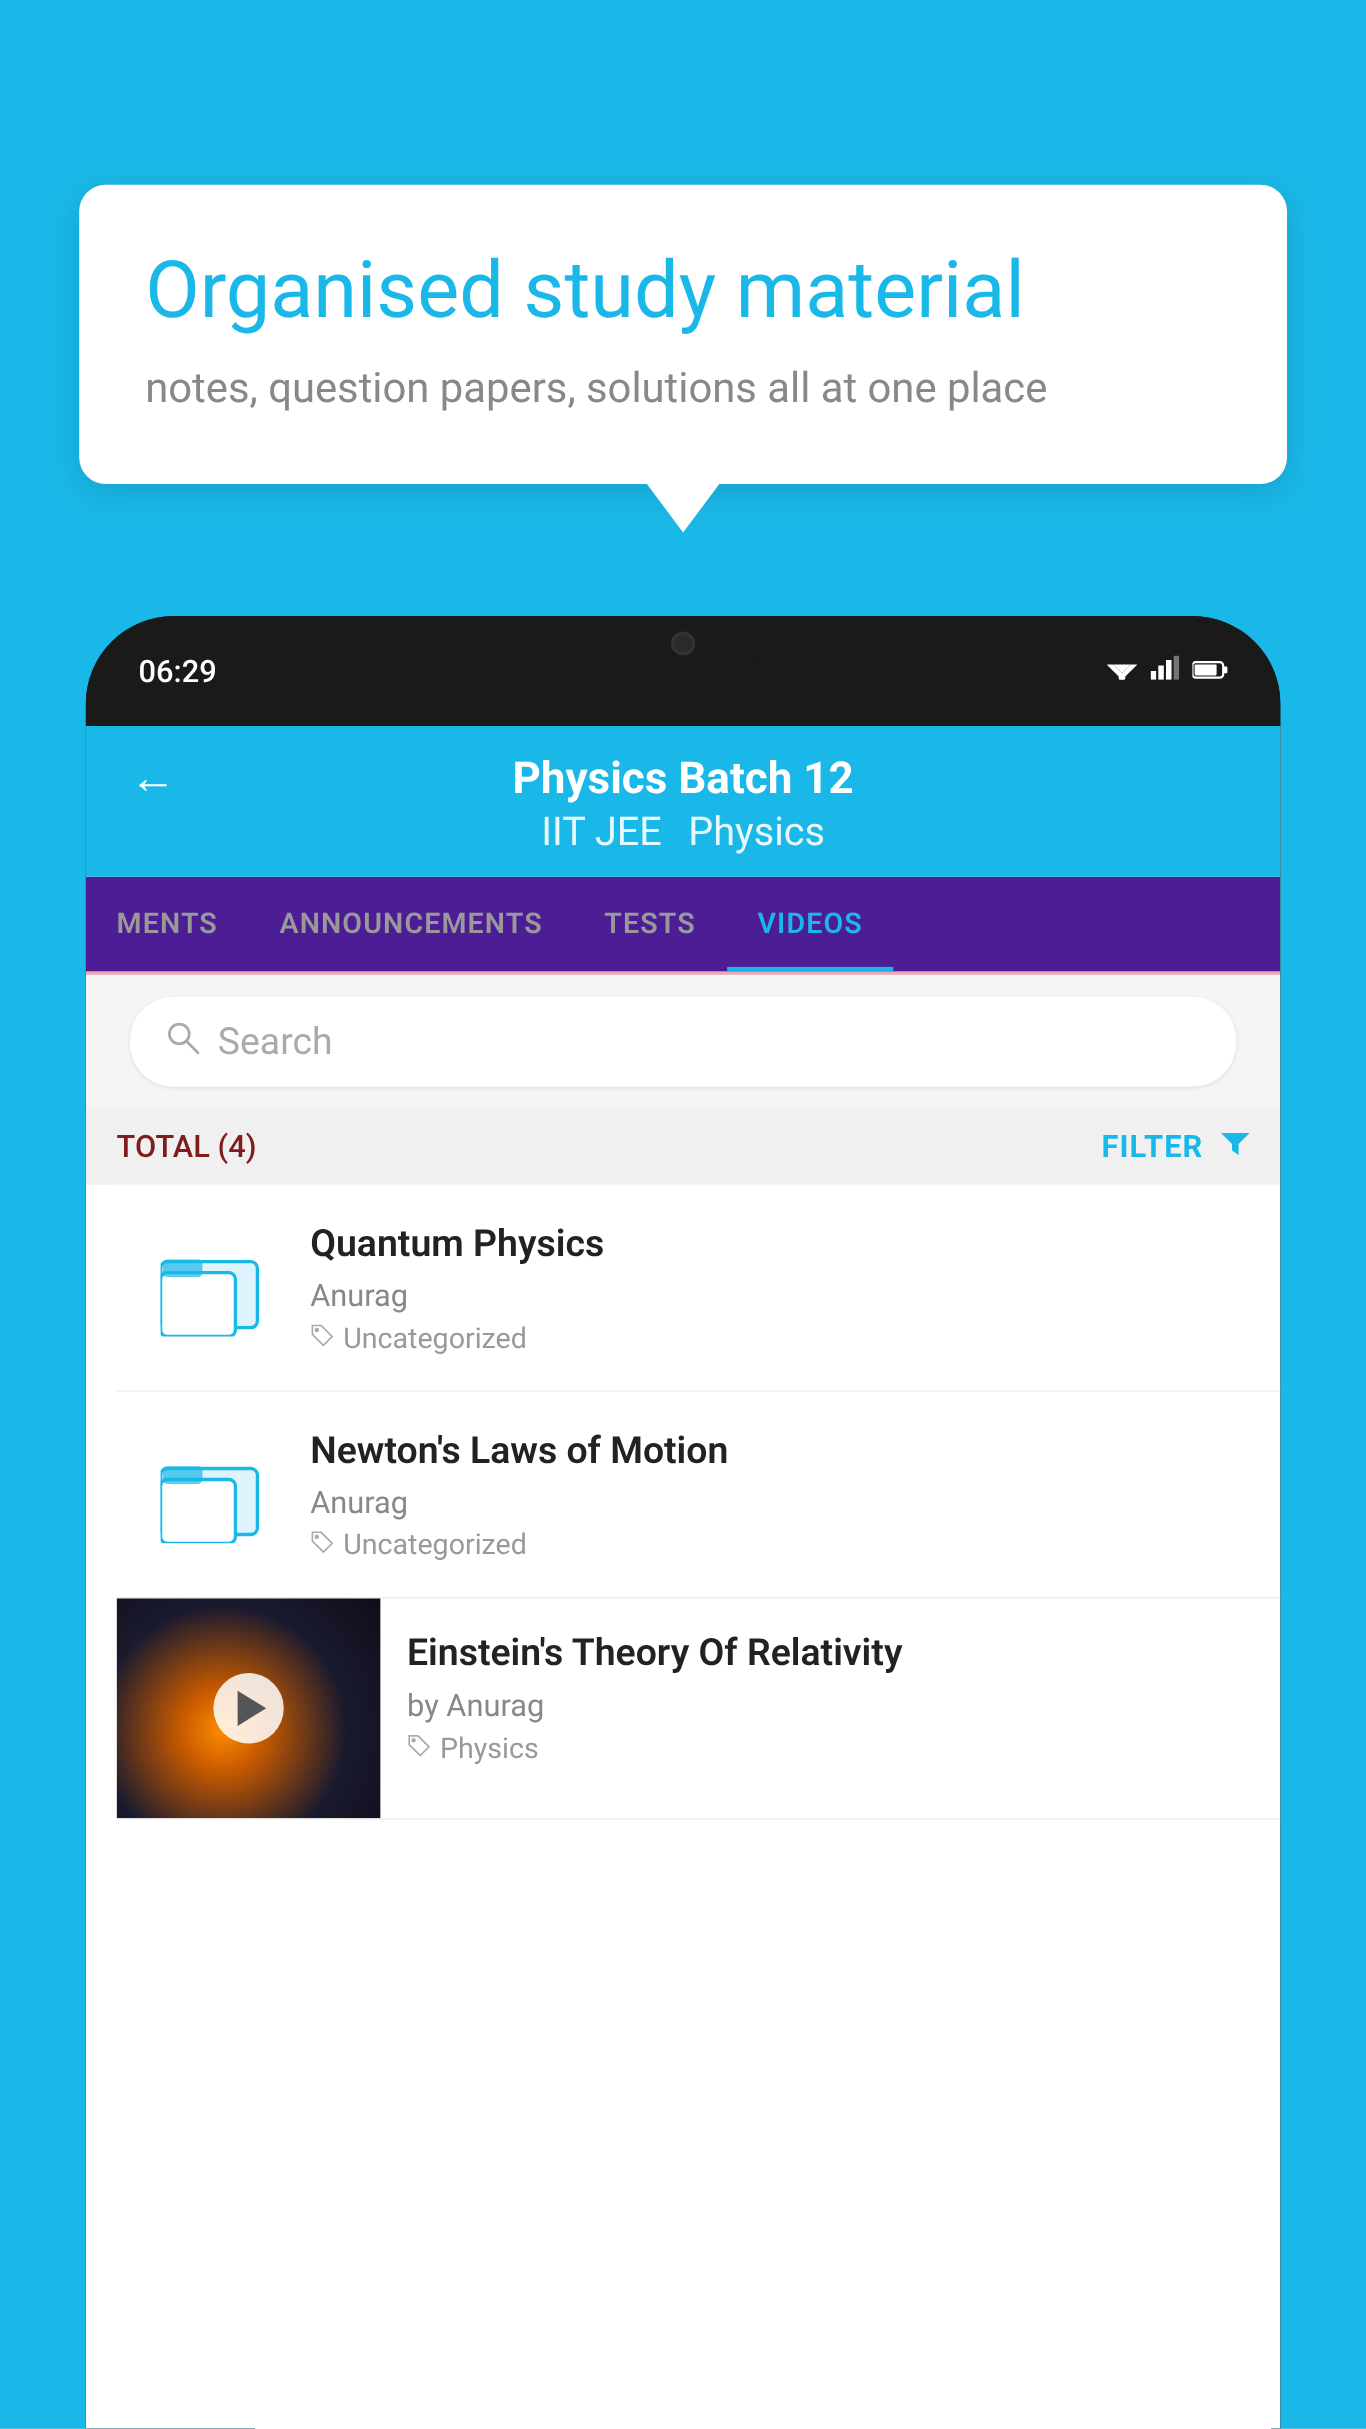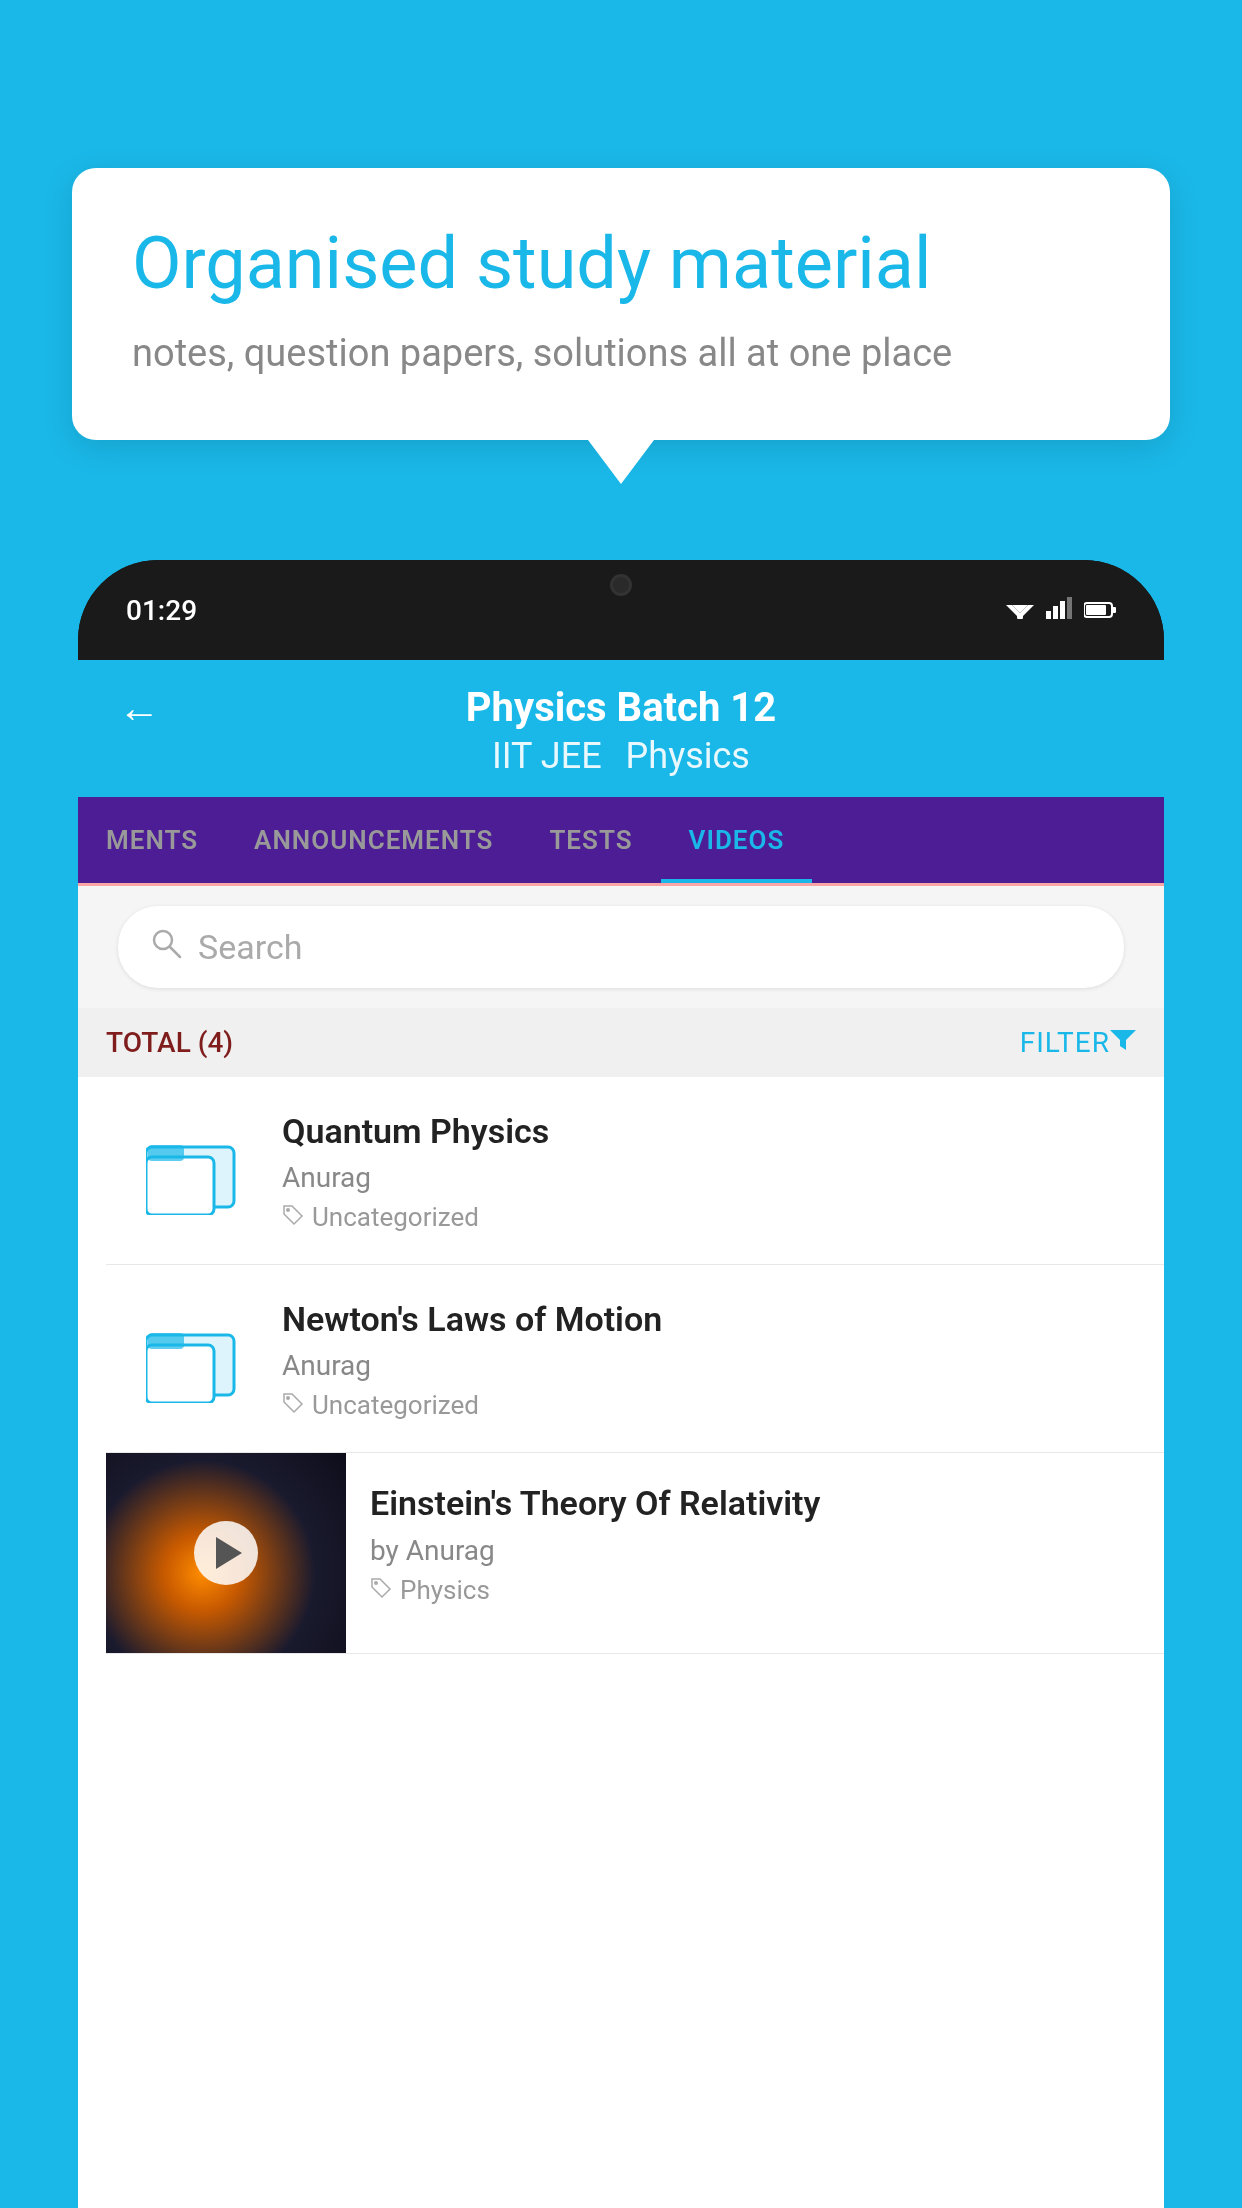--- a/index.html
+++ b/index.html
@@ -211,24 +211,24 @@
       background: #f0f0f0;
     }
     .total-count {
       font-size: 28px;
       color: #7f1d1d;
       font-weight: 500;
     }
     .filter-btn {
       display: flex;
       align-items: center;
-      gap: 0;
+      gap: 16px;
       color: #1ab8e8;
       font-size: 28px;
-      font-weight: 400;
+      font-weight: 700;
       letter-spacing: 1px;
       cursor: pointer;
     }
 
     
     .video-list {
       background: white;
       flex: 1;
       margin-left: 28px;
     }
@@ -327,21 +327,21 @@
 <body>
 
 <div class="speech-bubble">
   <h1>Organised study material</h1>
   <p>notes, question papers, solutions all at one place</p>
 </div>
 
 <div class="phone-frame">
 
   <div class="phone-bezel">
-    <span class="status-time">01:29</span>
+    <span class="status-time">06:29</span>
 
     <div class="notch">
       <div class="notch-camera"></div>
     </div>
     <div class="status-icons">
 
       <span>
         <svg width="28" height="22" viewBox="0 0 28 22" fill="white">
           <polygon points="14,22 28,8 0,8" fill="white"></polygon>
           <polygon points="14,16 24,6 4,6" fill="#1a1a1a"></polygon>

